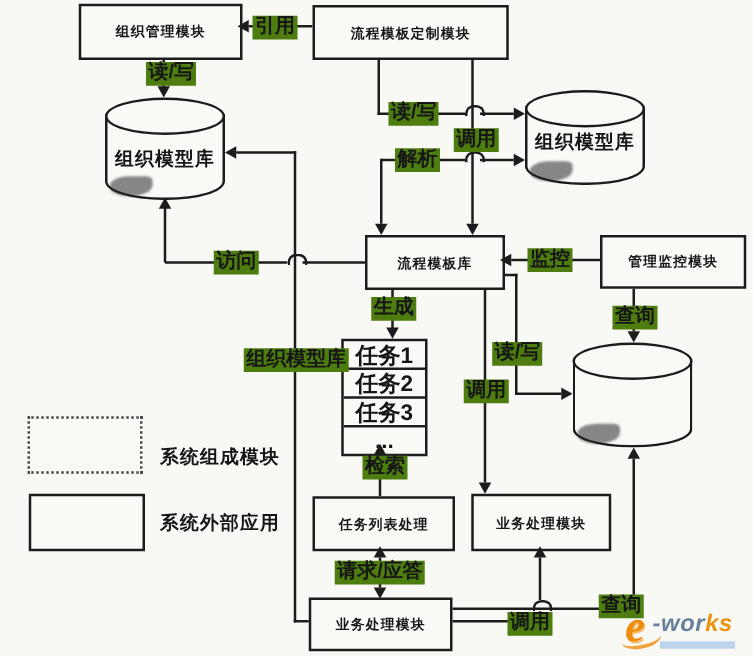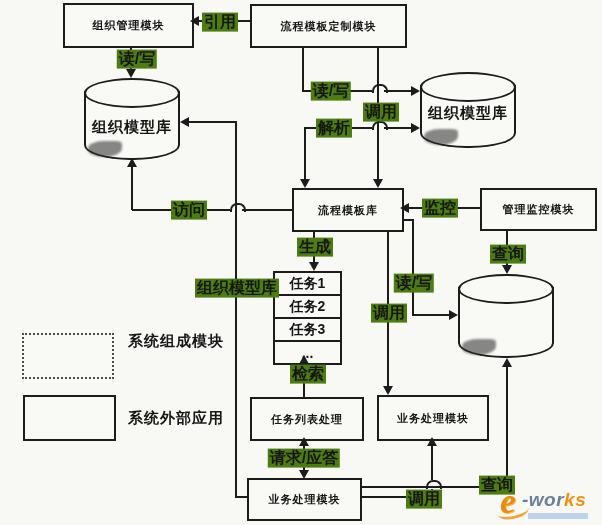--- a/index.html
+++ b/index.html
@@ -39,21 +39,21 @@
             border:2px solid #1c1c1c;border-radius:50%;}
   .cyl .clabel{position:absolute;left:0;width:100%;text-align:center;
                font-size:15px;font-weight:700;letter-spacing:1px;}
   .cyl .shade{position:absolute;left:4px;bottom:3px;width:34px;height:16px;
               border-radius:50% 20% 60% 50%;background:rgba(40,40,40,.55);
               filter:blur(1px);}
   
   .stack{position:absolute;left:273px;top:271px;width:65px;border:2px solid #1c1c1c;
          background:#f9f9f6;z-index:3;}
   .stack .row{height:21px;display:flex;align-items:center;justify-content:center;
-              font-size:14px;font-weight:700;border-top:2px solid #1c1c1c;}
+              font-size:18px;font-weight:700;border-top:2px solid #1c1c1c;}
   .stack .row:first-child{border-top:none;}
   
   .legend-box{position:absolute;background:#f9f9f6;z-index:3;}
   .legend-text{position:absolute;font-size:15px;font-weight:700;letter-spacing:1px;z-index:3;}
   
   .logo{position:absolute;left:500px;top:486px;width:100px;height:38px;z-index:5;}
   .logo .bar{position:absolute;left:28px;top:27px;width:60px;height:6px;background:#bdd3ec;}
   .logo .e{position:absolute;left:0;top:-6px;font-family:"Liberation Serif","DejaVu Serif",serif;
            font-style:italic;font-weight:700;font-size:36px;color:#ee8a0c;
            text-shadow:1px 1px 0 #f6bb64;}
@@ -179,21 +179,21 @@
   </div>
 
   <div class="stack">
     <div class="row">任务1</div>
     <div class="row">任务2</div>
     <div class="row">任务3</div>
     <div class="row">...</div>
   </div>
 
   <div class="legend-box" style="left:22px;top:333px;width:88px;height:42px;border:2px dotted #4a4a4a"></div>
-  <div class="legend-text" style="left:128px;top:332px">系统组成模块</div>
+  <div class="legend-text" style="left:128px;top:356px">系统组成模块</div>
   <div class="legend-box" style="left:23px;top:395px;width:89px;height:42px;border:2px solid #1c1c1c"></div>
   <div class="legend-text" style="left:128px;top:409px">系统外部应用</div>
 
   <div class="logo">
     <div class="bar"></div>
     <div class="swoosh"></div>
     <span class="e">e</span>
     <span class="word"><span class="mid">-wor</span><span class="tail">ks</span></span>
   </div>
 

